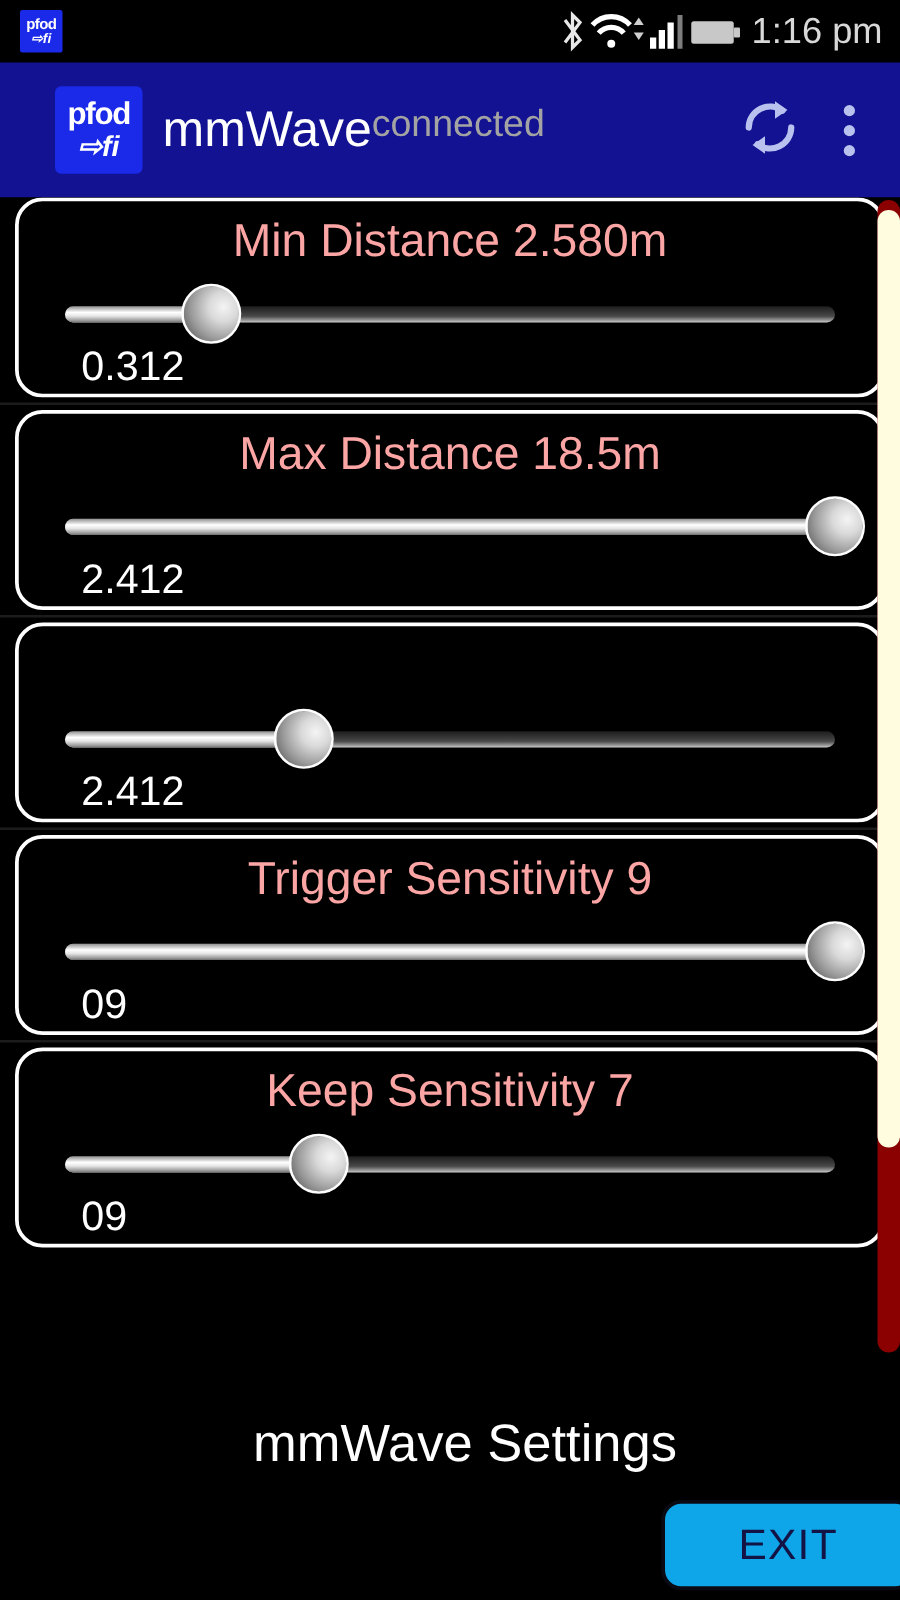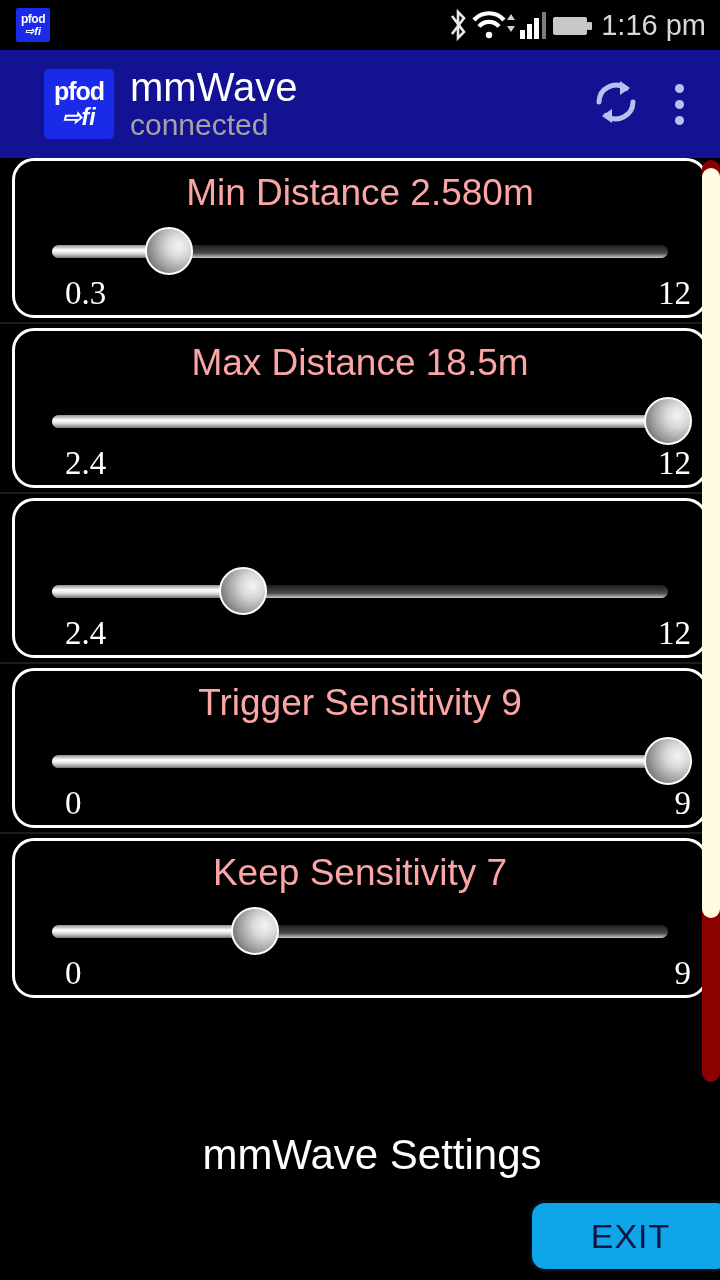--- a/index.html
+++ b/index.html
@@ -28,21 +28,21 @@
     position:absolute; left:0; top:50px; width:720px; height:108px;
     background:#121292; display:flex; align-items:center;
   }
   #appbar-logo{
     width:70px; height:70px; margin-left:44px; background:#1a2ae8; border-radius:5px;
     display:flex; flex-direction:column; align-items:center; justify-content:center;
     color:#fff; line-height:1; flex:0 0 auto;
   }
   #appbar-logo .p1{ font-size:25px; font-weight:bold; letter-spacing:-1px; }
   #appbar-logo .p2{ font-size:23px; font-weight:bold; font-style:italic; margin-top:2px; }
-  #appbar-titles{ margin-left:16px; display:flex; flex-direction:column; justify-content:center; }
+  #appbar-titles{ margin-left:16px; display:flex; justify-content:center; }
   #app-title{ color:#fff; font-size:40px; line-height:42px; font-weight:normal; }
   #app-subtitle{ color:#a3a3a3; font-size:30px; line-height:34px; }
   #appbar-actions{ margin-left:auto; display:flex; align-items:center; gap:22px; margin-right:26px; }
   #overflow-dots{ display:flex; flex-direction:column; gap:7px; padding:6px 10px; }
   #overflow-dots i{ display:block; width:9px; height:9px; border-radius:50%; background:#b9c2ee; }
 
   
   #scroll-area{
     position:absolute; left:0; top:158px; width:720px; height:925px;
     background:#000; overflow:hidden;
@@ -66,21 +66,21 @@
   }
   .track-fill{
     position:absolute; left:0; top:14px; height:13px; border-radius:7px;
     background:linear-gradient(to bottom,#8f8f8f 0%,#ffffff 38%,#e6e6e6 60%,#9a9a9a 88%,#6e6e6e 100%);
   }
   .thumb{
     position:absolute; top:-4px; width:48px; height:48px; border-radius:50%;
     border:2px solid #fdfdfd; margin-left:-24px;
     background:radial-gradient(circle at 72% 38%, #f4f4f4 0%, #d9d9d9 28%, #9b9b9b 62%, #4a4a4a 100%);
   }
-  .minmax{ position:absolute; left:14px; right:14px; top:114px; display:flex; justify-content:space-between;font-family:Liberation Serif, serif; }
+  .minmax{ position:absolute; left:14px; right:14px; top:114px; display:flex; justify-content:flex-start; }
   .minmax span{ color:#fff; font-size:33px; line-height:36px; }
   .minmax .mm-min{ margin-left:36px; }
   .minmax .mm-max{ }
 
   
   #scrollbar-track{
     position:absolute; right:0; top:160px; width:18px; height:922px;
     background:#8b0000; border-radius:9px;
   }
   #scrollbar-thumb{

